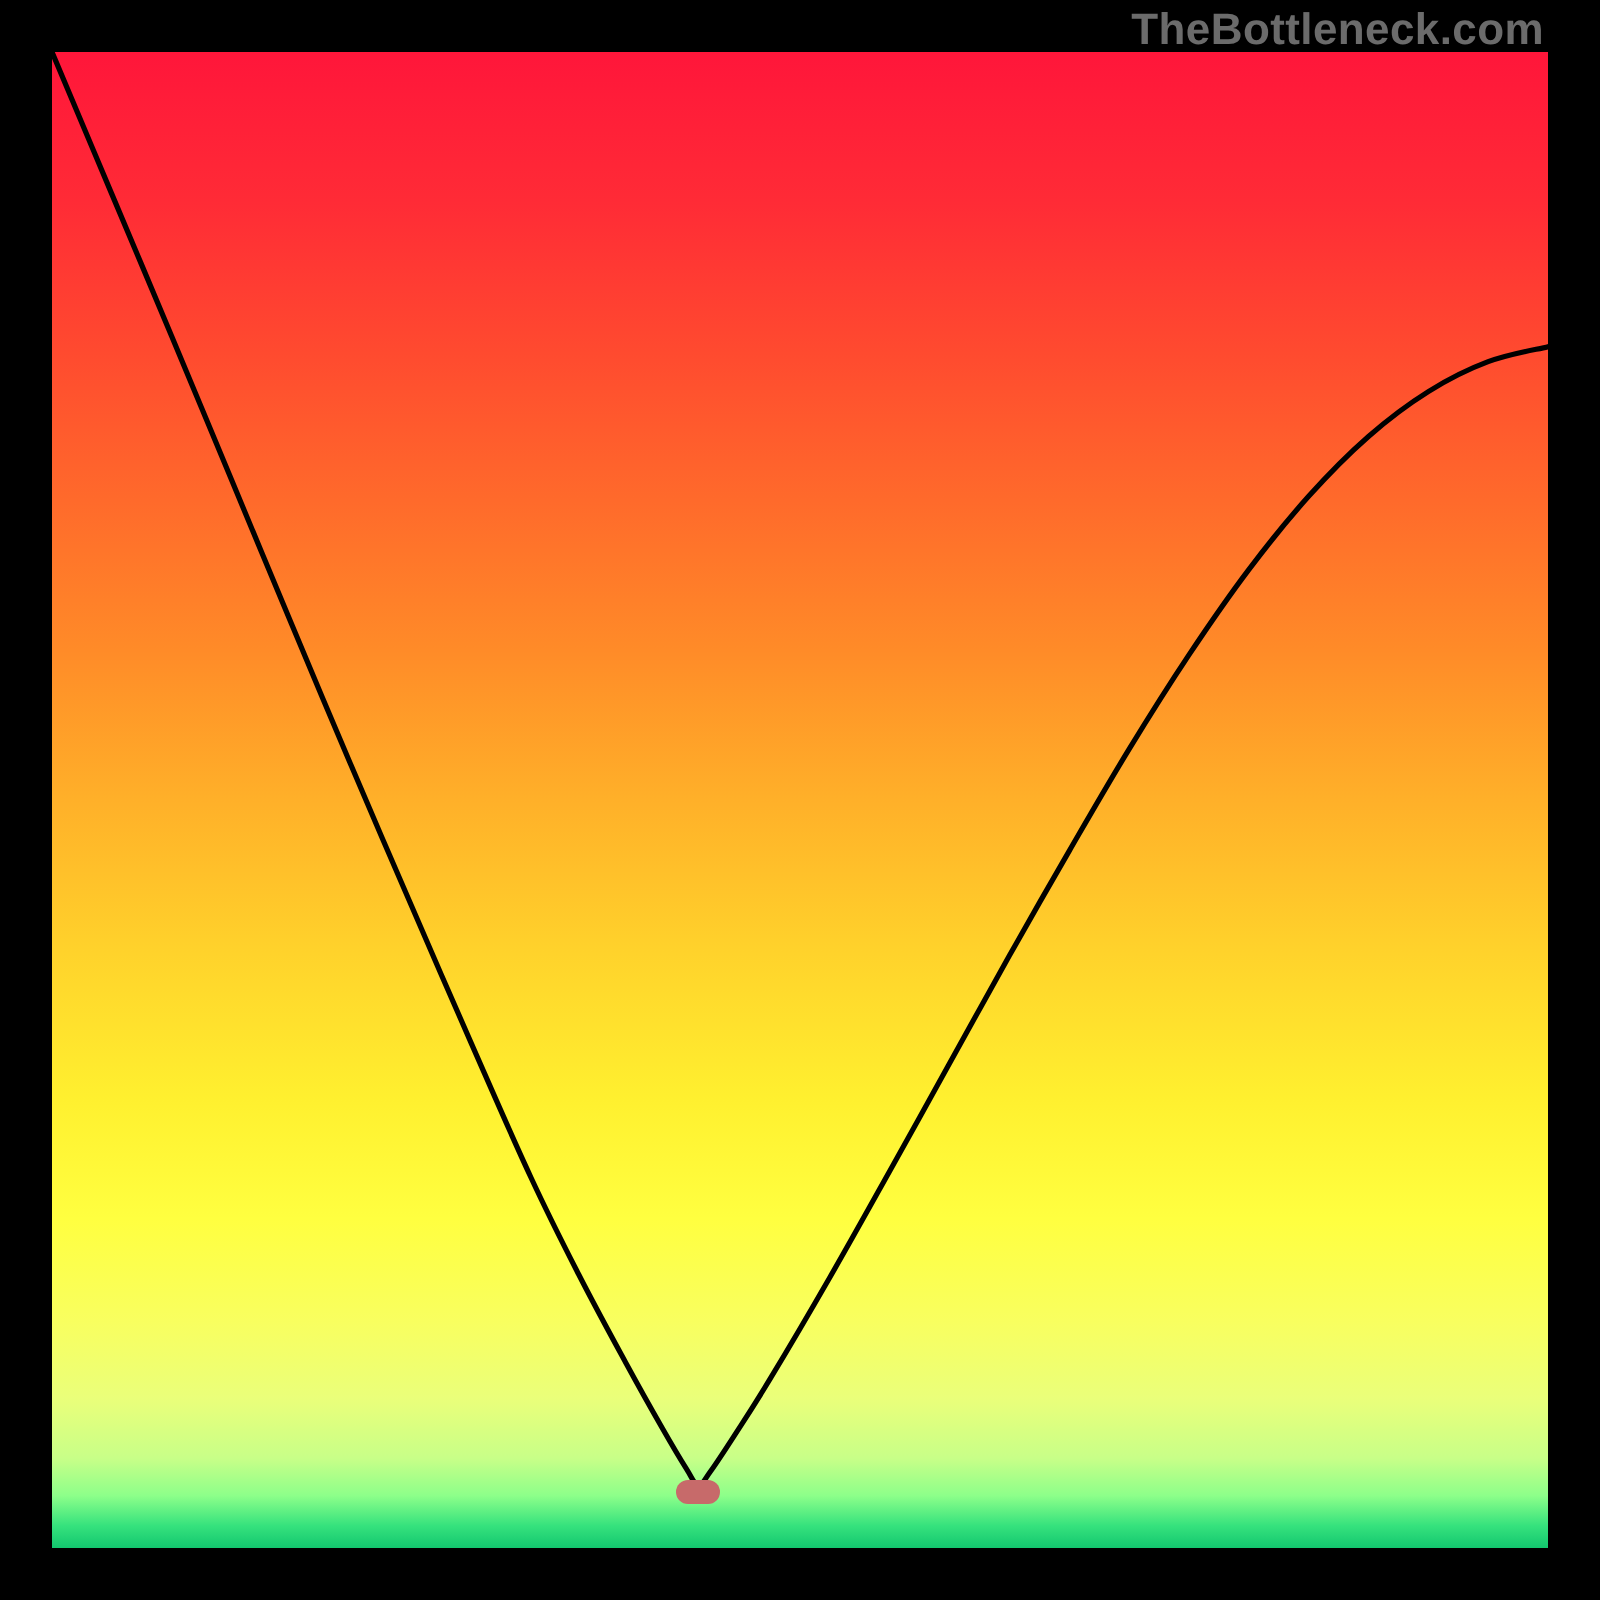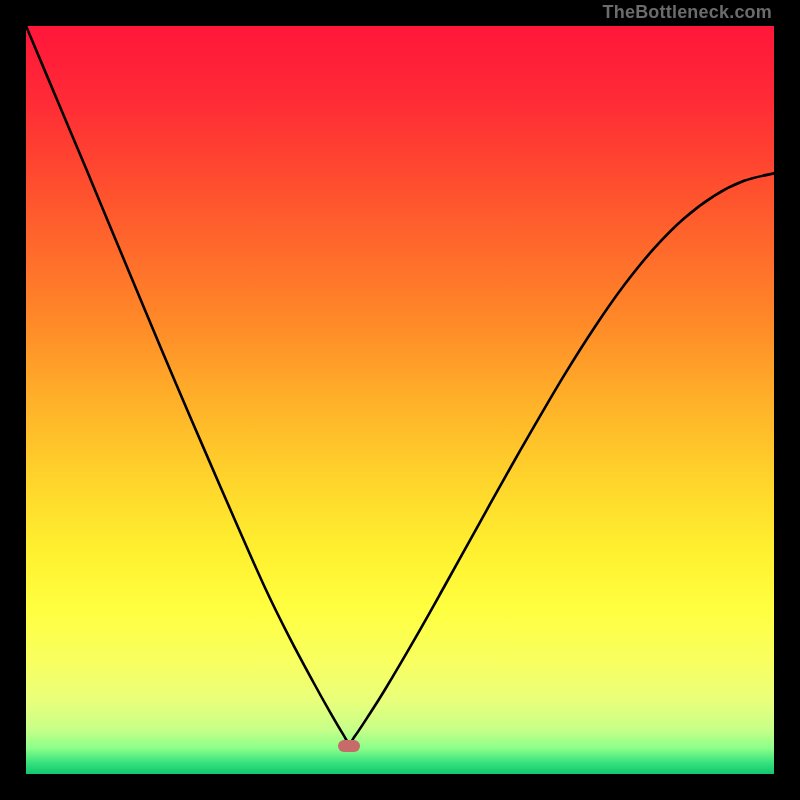--- a/index.html
+++ b/index.html
@@ -23,21 +23,21 @@
     left: 0;
     top: 0;
     width: 100%;
     height: 100%;
   }
   .watermark {
     position: absolute;
     top: 2px;
     right: 28px;
     font-family: Arial, Helvetica, sans-serif;
-    font-size: 18px;
+    font-size: 22px;
     font-weight: 600;
     color: #6b6b6b;
     letter-spacing: 0.2px;
   }
   .curve-svg {
     position: absolute;
     left: 0;
     top: 0;
     width: 100%;
     height: 100%;

